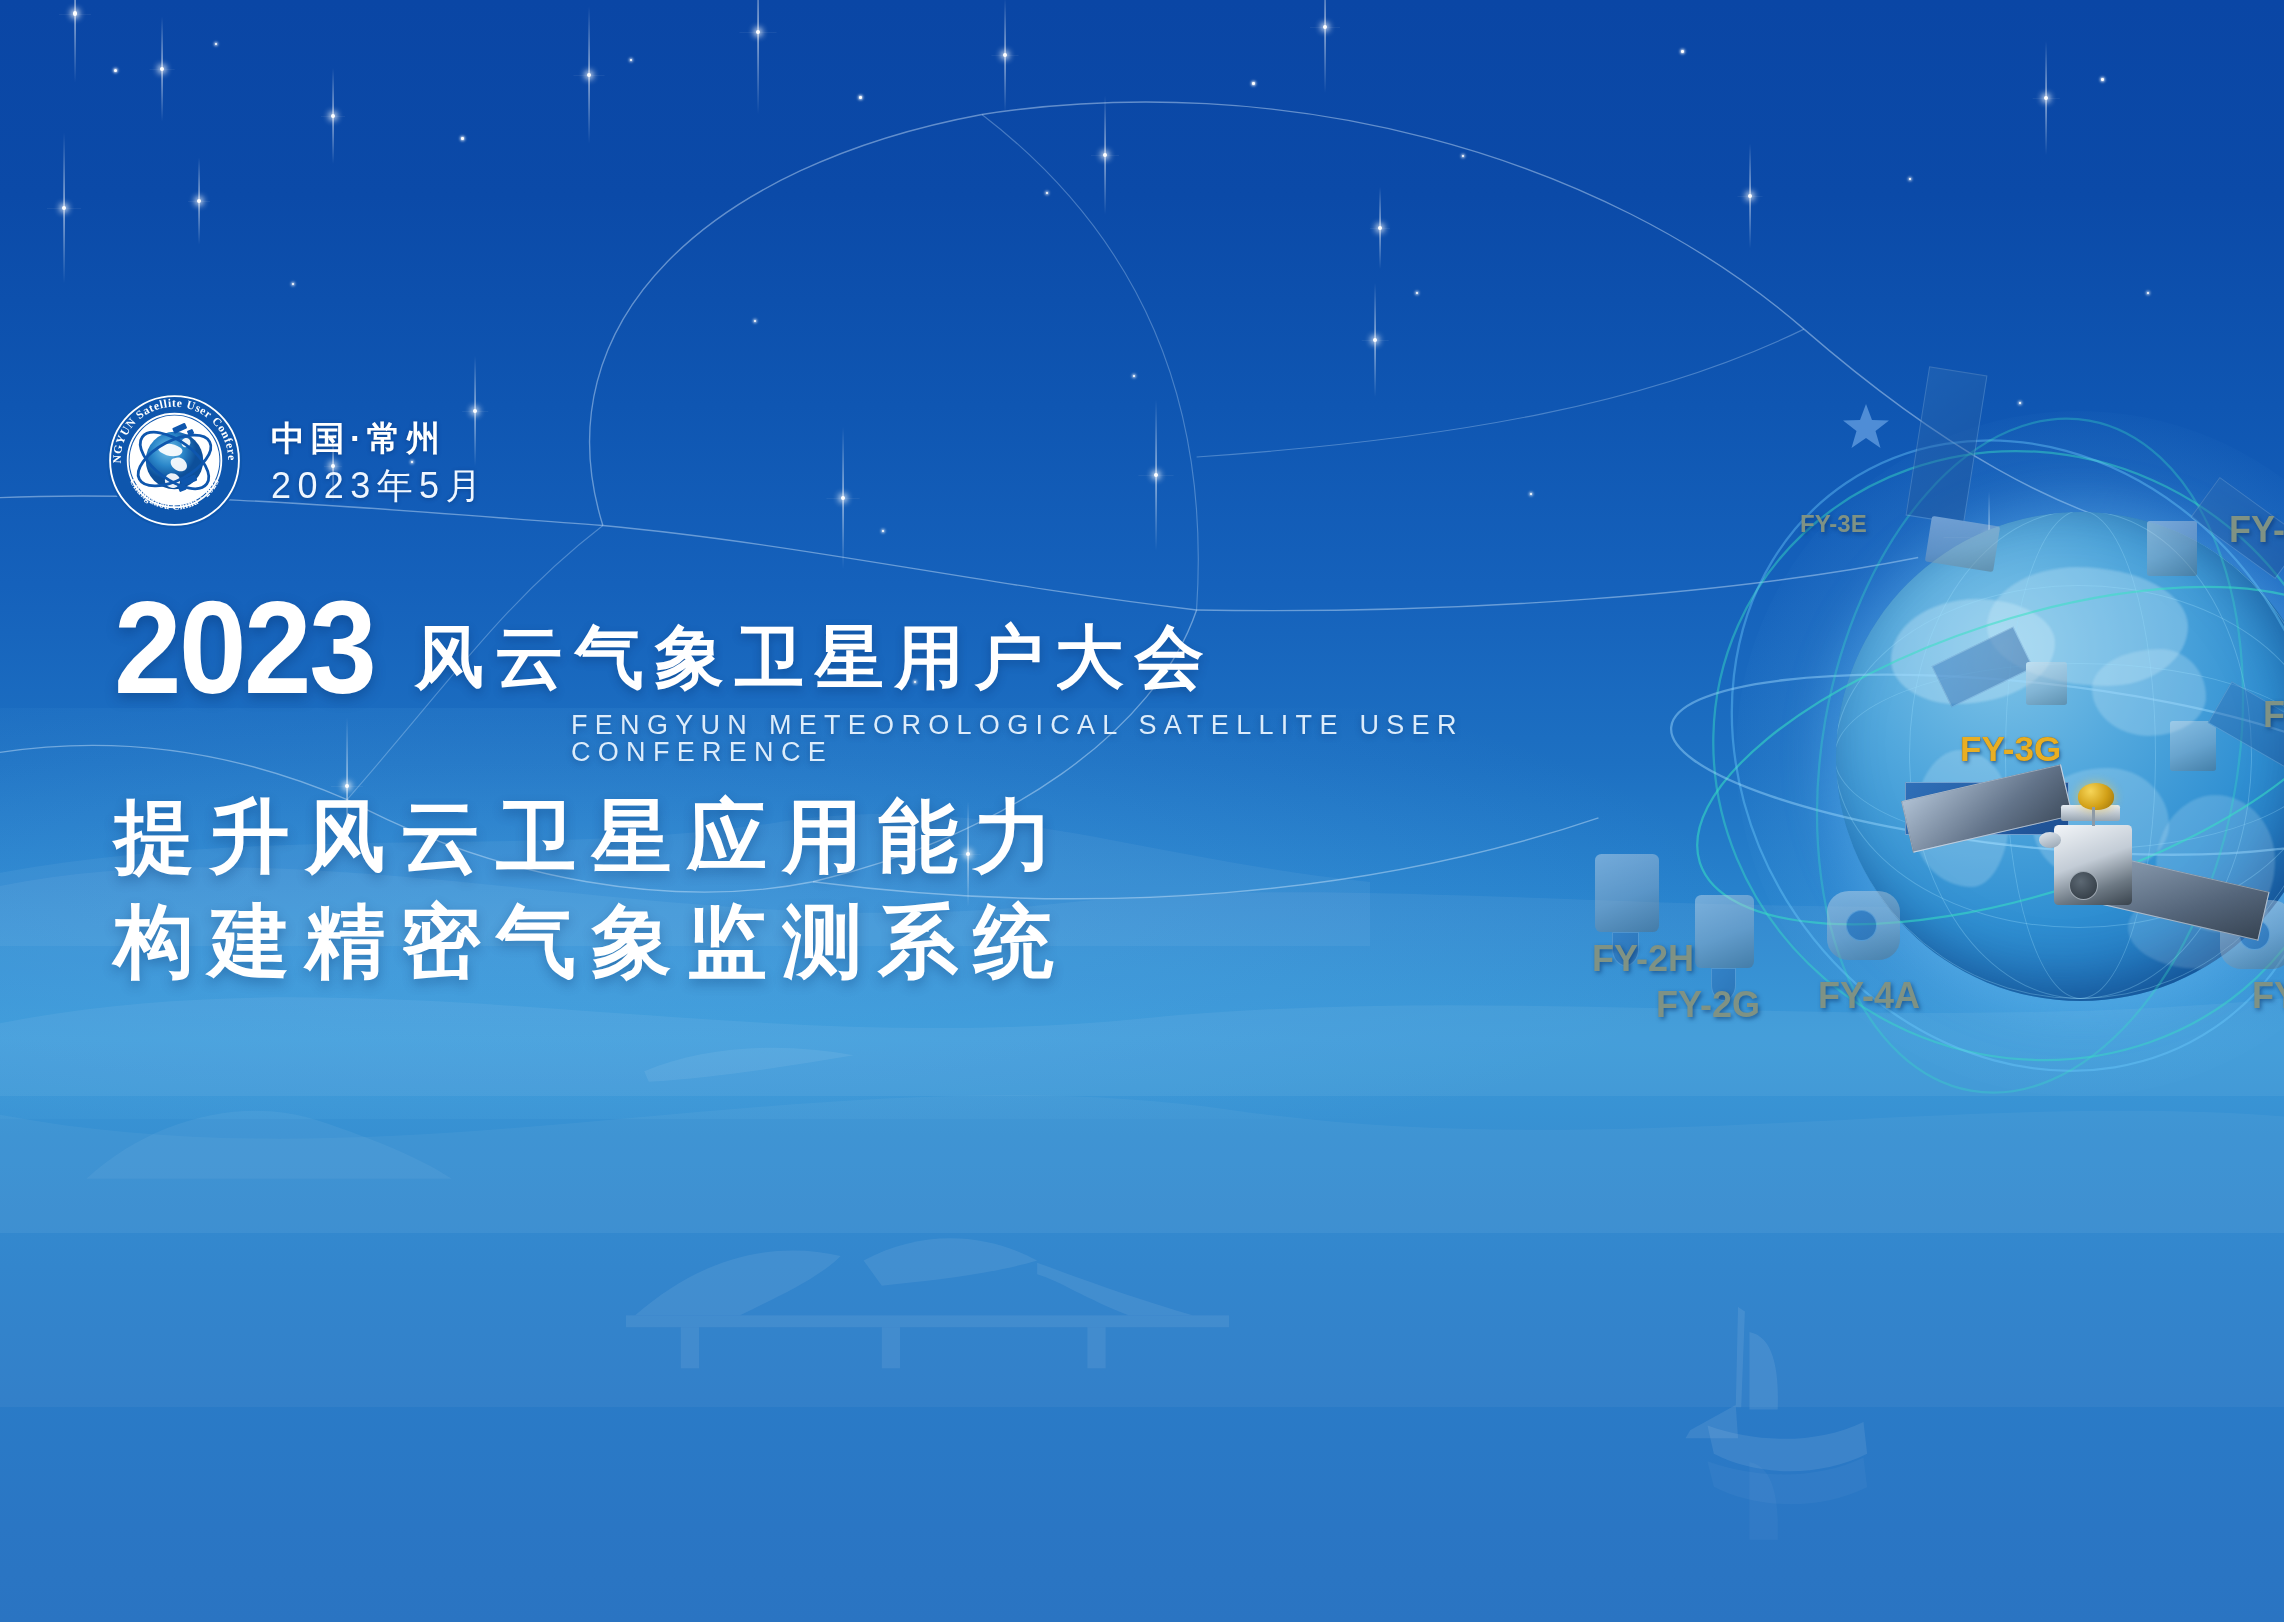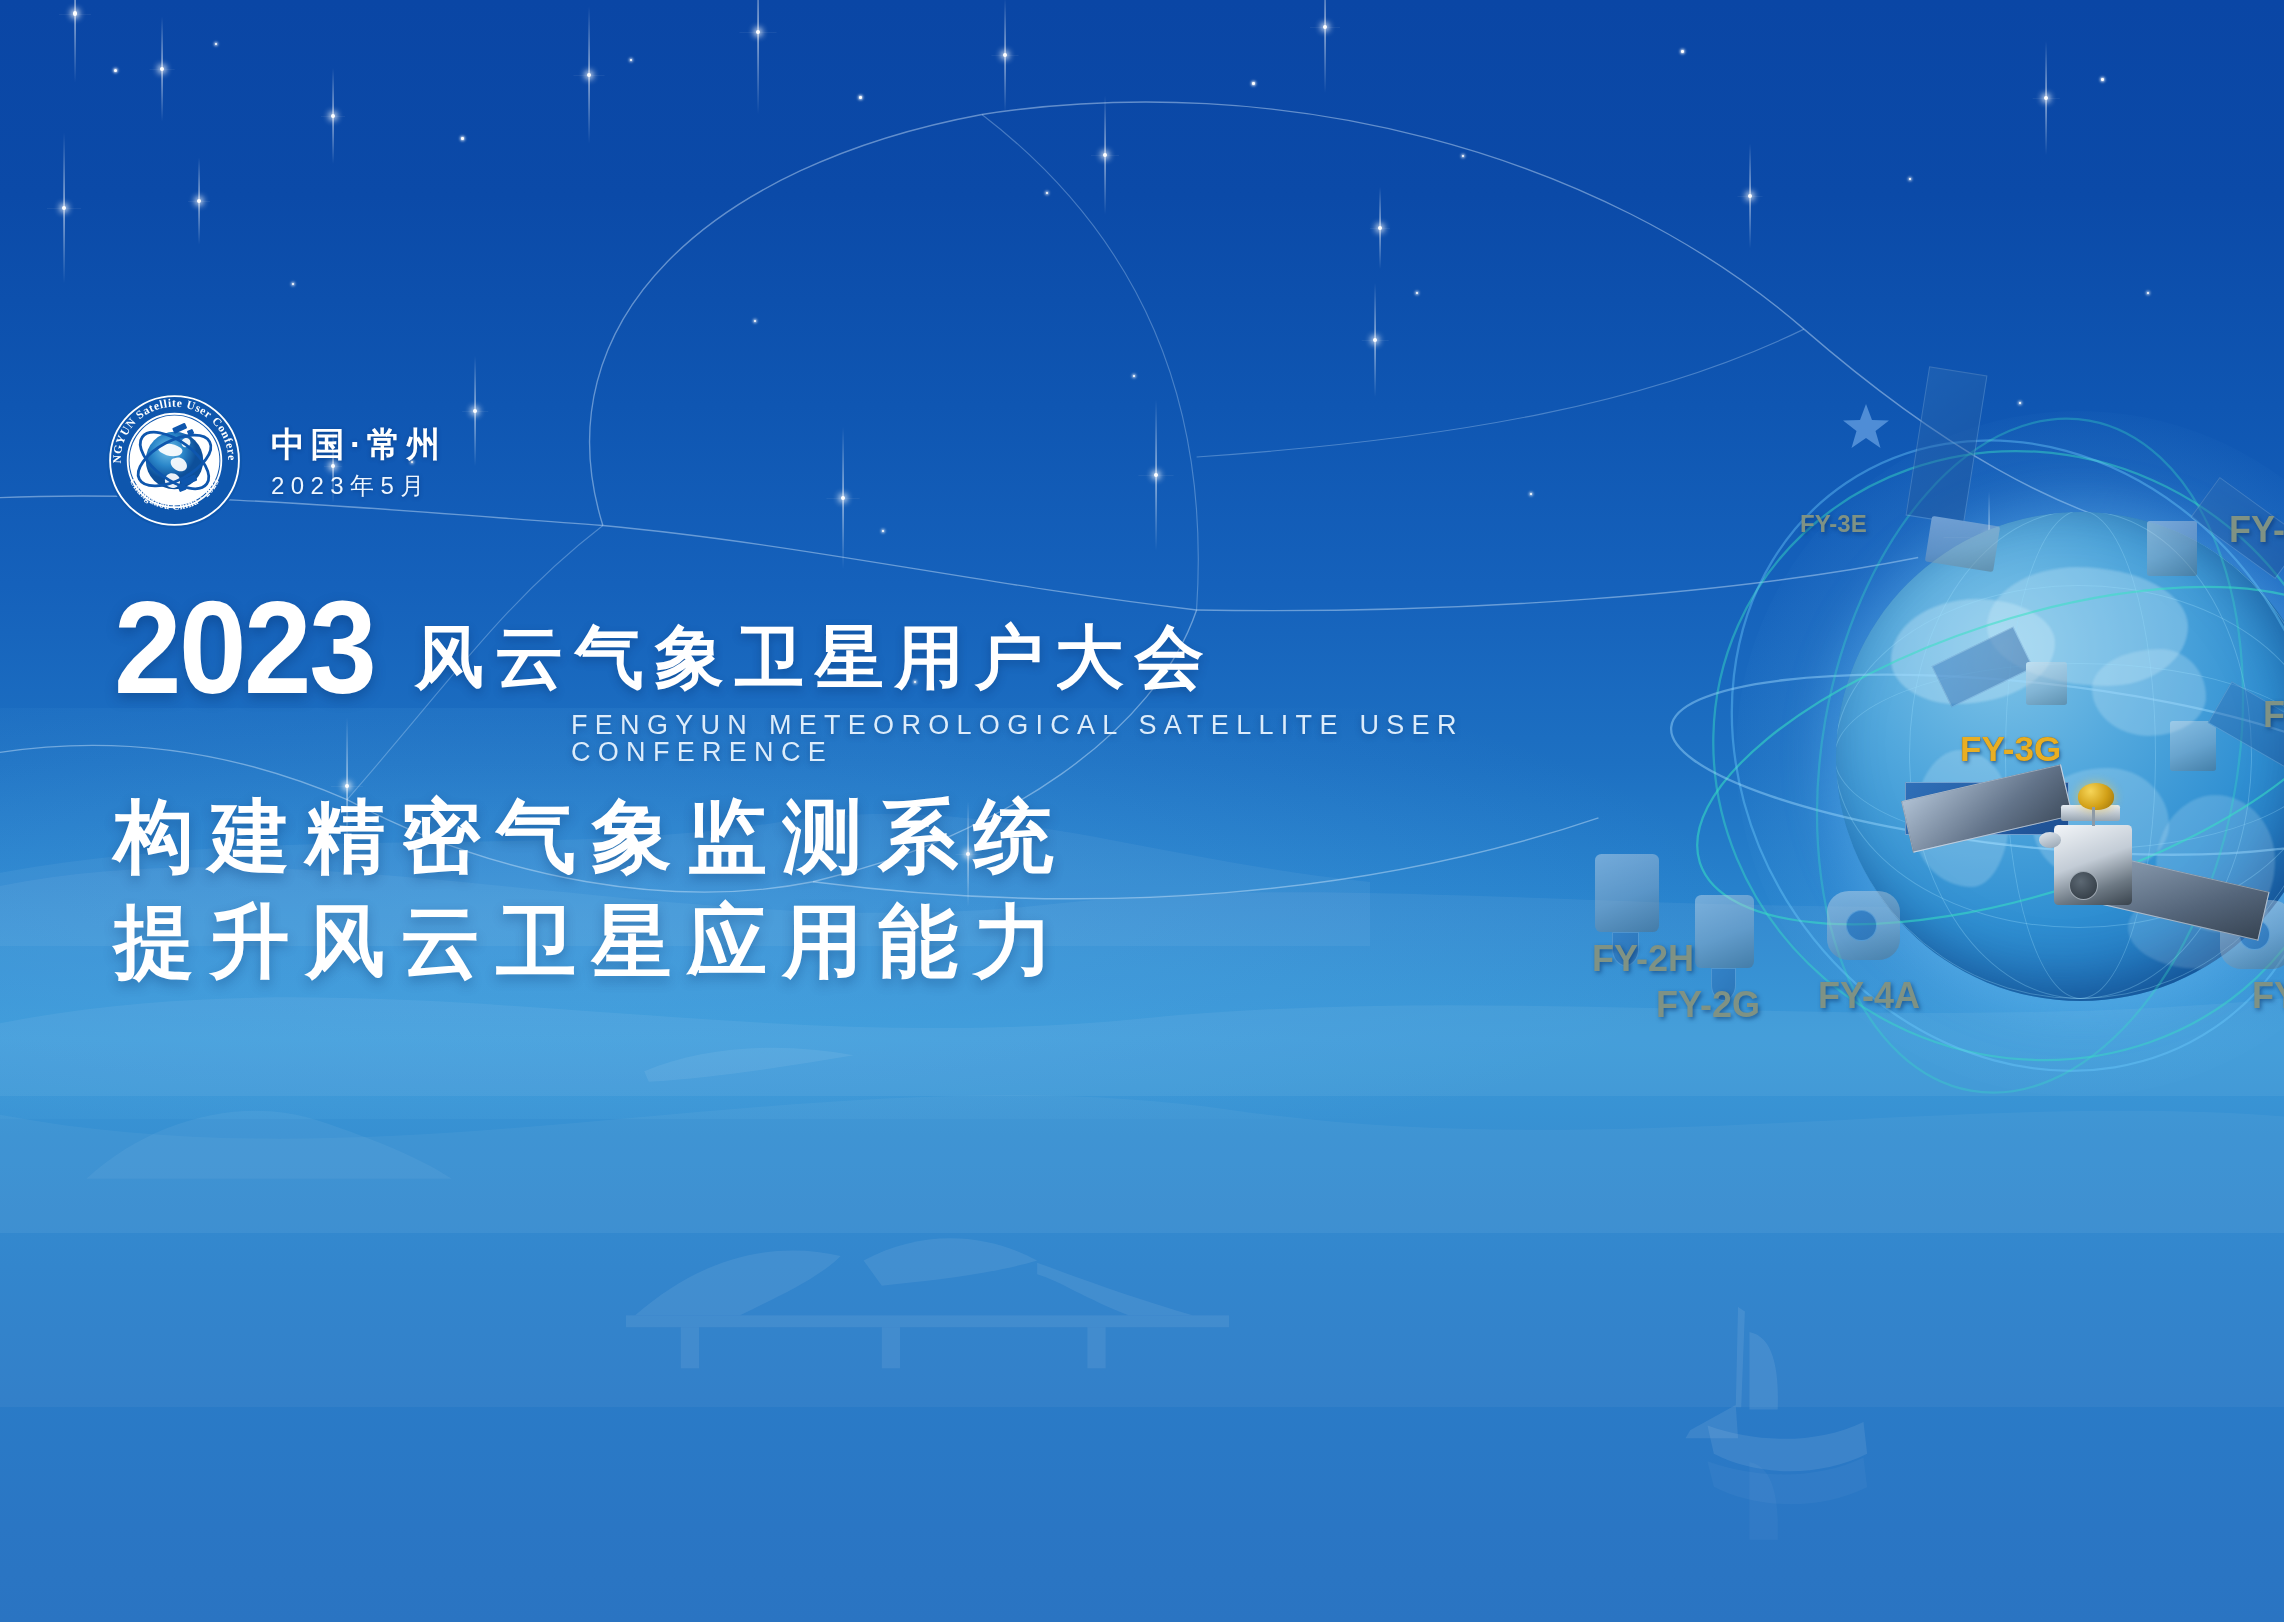--- a/index.html
+++ b/index.html
@@ -61,21 +61,21 @@
   
   #logo-block{position:absolute;left:105px;top:391px;display:flex;align-items:center;gap:27px;}
   .seal{position:relative;width:139px;height:139px;}
   .seal svg{display:block;width:139px;height:139px;}
   #venue-stack{display:flex;flex-direction:column;gap:13.7px;padding-top:3.7px;}
   #venue-city{
     color:#ffffff;font-size:34px;font-weight:700;letter-spacing:5.5px;line-height:1;
     text-shadow:0 1.4px 4.6px rgba(3,40,95,.45);
   }
   #venue-date{
-    color:#eef6ff;font-size:24px;font-weight:400;letter-spacing:6.4px;line-height:1;
+    color:#eef6ff;font-size:36px;font-weight:400;letter-spacing:6.4px;line-height:1;
     text-shadow:0 1.4px 4.6px rgba(3,40,95,.45);
   }
 
   
   #headline{position:absolute;left:114px;top:594px;width:1553px;}
   .hl-row{display:flex;align-items:flex-end;gap:18px;}
   #year-2023{
     color:#fff;font-size:132px;font-weight:800;line-height:.82;
     letter-spacing:-2.7px;font-stretch:condensed;
     transform:scaleX(.92);transform-origin:left bottom;
@@ -346,22 +346,22 @@
   </div>
 
   <div id="headline">
     <div class="hl-row">
       <div id="year-2023">2023</div>
       <div id="conf-cn">风云气象卫星用户大会</div>
     </div>
     <div id="conf-en">FENGYUN METEOROLOGICAL SATELLITE USER CONFERENCE</div>
 
     <div id="slogan-wrap">
+      <div class="slogan">提升风云卫星应用能力</div>
       <div class="slogan">构建精密气象监测系统</div>
-      <div class="slogan">提升风云卫星应用能力</div>
     </div>
   </div>
 
   <div class="halo-globe"></div>
 
   <div id="globe">
 
     <div class="cont" style="left:55px;top:87px;width:164px;height:105px;border-radius:52% 48% 60% 40%/58% 42% 58% 42%;opacity:.60"></div>
     <div class="cont" style="left:151px;top:55px;width:201px;height:119px;border-radius:45% 55% 40% 60%/50% 50% 50% 50%;opacity:.52"></div>
     <div class="cont" style="left:256px;top:137px;width:114px;height:87px;border-radius:60% 40% 50% 50%/45% 55% 45% 55%;opacity:.45"></div>

